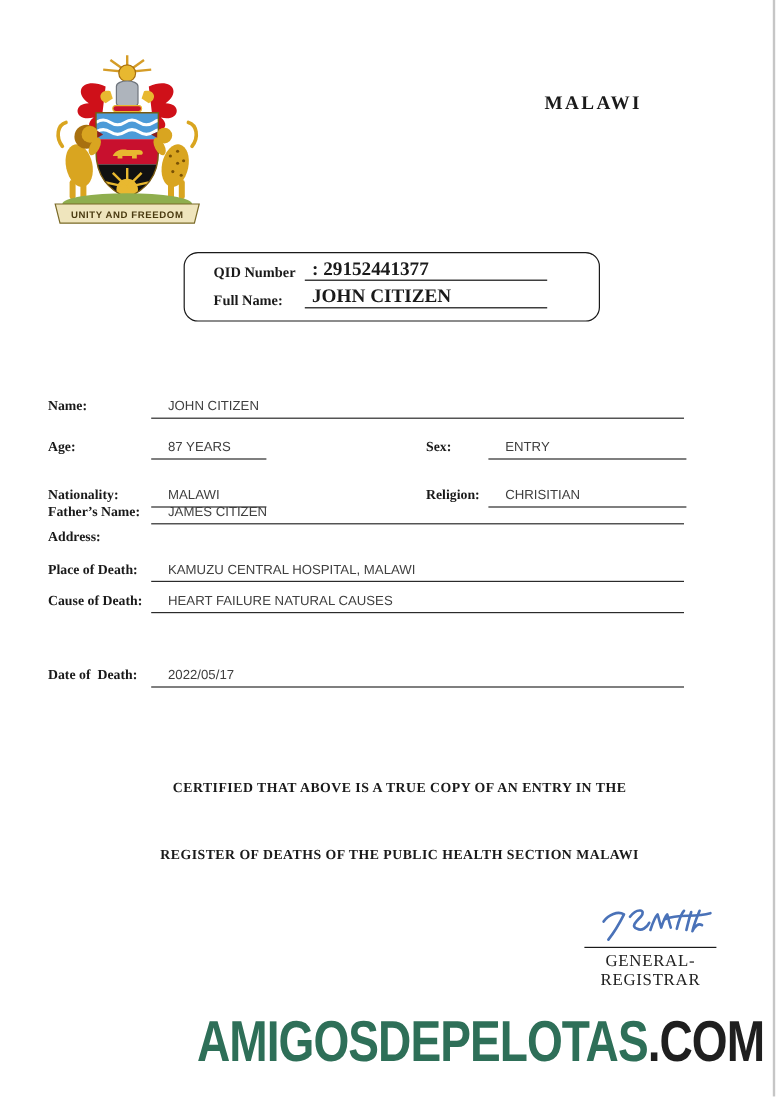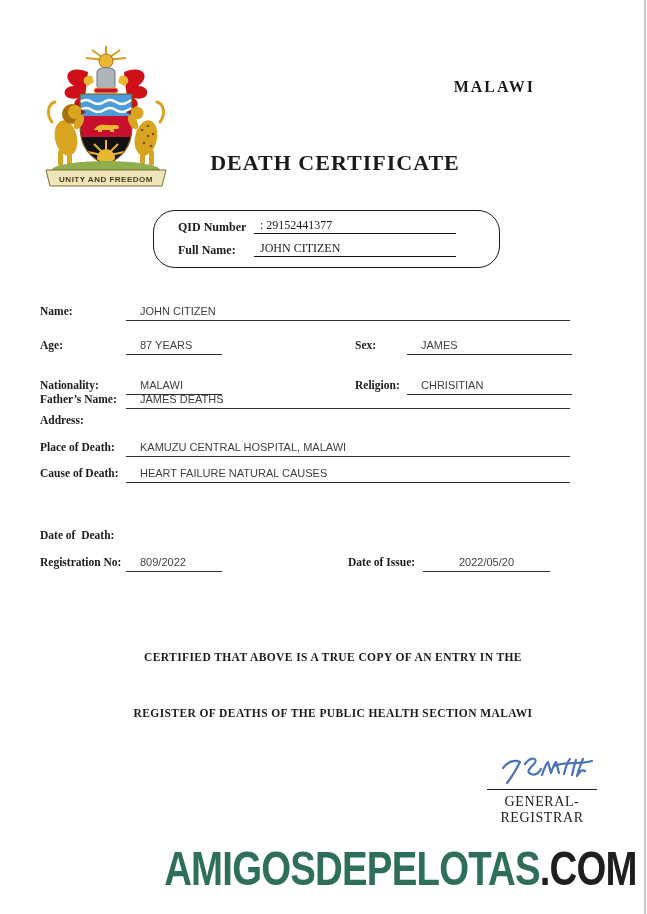--- a/index.html
+++ b/index.html
@@ -8,27 +8,27 @@
   .edge-line{position:absolute;top:0;bottom:0;right:1px;width:2px;background:#c6c6c6;}
 
   
   .country-title{position:absolute;left:135px;width:400px;top:78px;text-align:right;
 Italic    font-size:31px;font-weight:bold;letter-spacing:2px;}
   .doc-title{position:absolute;left:135px;width:400px;top:150px;text-align:center;
     font-size:22px;font-weight:bold;letter-spacing:1px;}
 
   
   .qid-box{position:absolute;left:153px;top:210px;width:345px;height:56px;
-    border:1.6px solid #1a1a1a;border-radius:22px;}
+    border:1.6px solid #1a1a1a;border-radius:12px;}
   .qid-label{position:absolute;left:24px;font-size:12px;font-weight:bold;white-space:pre;}
   .qid-line{position:absolute;left:100px;width:202px;height:16px;border-bottom:1.3px solid #111;}
-  .qid-value{display:block;font-size:12px;font-weight:normal;padding-left:6px;line-height:16px;white-space:pre;}
-
-  
-  .row{position:absolute;left:0;width:622px;height:17px;}
+  .qid-value{display:block;font-size:16px;font-weight:bold;padding-left:6px;line-height:16px;white-space:pre;}
+
+  
+  .row{position:absolute;left:0;width:622px;height:17px;margin-top:28px;}
   .flabel{position:absolute;left:40px;top:1px;font-size:11.5px;font-weight:bold;white-space:pre;}
   .flabel.rcol{left:355px;}
   .flabel.issue{left:348px;}
   .fline{position:absolute;top:0;height:16px;border-bottom:1.2px solid #2b2b2b;}
   .fline.long{left:126px;width:444px;}
   .fline.short{left:126px;width:96px;}
   .fline.rline{left:407px;width:165px;}
   .fline.iline{left:423px;width:127px;}
   .fvalue{display:block;font-family:"Liberation Sans", sans-serif;font-size:11px;color:#3f3f3f;
     line-height:15px;padding-left:14px;white-space:pre;}
@@ -133,21 +133,20 @@
           <circle cx="117" cy="92" r="1.3"></circle>
       </g>
     </g>
 
     <ellipse cx="70" cy="128" rx="54" ry="9" fill="#8fae4e"></ellipse>
     <path d="M10,128 L130,128 L126,144 L14,144 Z" fill="#efe5bd" stroke="#7a6a28" stroke-width="1"></path>
     <text x="70" y="139.5" text-anchor="middle" font-size="8" font-family="Liberation Sans, sans-serif" font-weight="bold" fill="#4a3a10" letter-spacing="0.5">UNITY AND FREEDOM</text>
   </svg>
 
   <div class="country-title">MALAWI</div>
-  <div class="doc-title">DEATH CERTIFICATE</div>
 
   <div class="qid-box">
     <span class="qid-label" style="top:9px">QID Number</span>
     <div class="qid-line" style="top:6px">
       <span class="qid-value">: 29152441377</span>
     </div>
     <span class="qid-label" style="top:32px">Full Name:</span>
     <div class="qid-line" style="top:29px">
       <span class="qid-value">JOHN CITIZEN</span>
     </div>
@@ -160,39 +159,39 @@
     </div>
   </div>
 
   <div class="row" style="top:338px">
     <span class="flabel">Age:</span>
     <div class="fline short">
       <span class="fvalue">87 YEARS</span>
     </div>
     <span class="flabel rcol">Sex:</span>
     <div class="fline rline">
-      <span class="fvalue">JAMES</span>
+      <span class="fvalue">ENTRY</span>
     </div>
   </div>
 
   <div class="row" style="top:378px">
     <span class="flabel">Nationality:</span>
     <div class="fline short">
       <span class="fvalue">MALAWI</span>
     </div>
     <span class="flabel rcol">Religion:</span>
     <div class="fline rline">
       <span class="fvalue">CHRISITIAN</span>
     </div>
   </div>
 
   <div class="row" style="top:392px">
     <span class="flabel">Father’s Name:</span>
     <div class="fline long">
-      <span class="fvalue">JAMES DEATHS</span>
+      <span class="fvalue">JAMES CITIZEN</span>
     </div>
   </div>
 
   <div class="row" style="top:413px">
     <span class="flabel">Address:</span>
   </div>
 
   <div class="row" style="top:466px">
     <span class="flabel">Cause of Death:</span>
     <div class="fline long">
@@ -202,32 +201,25 @@
 
   <div class="row" style="top:440px">
     <span class="flabel">Place of Death:</span>
     <div class="fline long">
       <span class="fvalue">KAMUZU CENTRAL HOSPITAL, MALAWI</span>
     </div>
   </div>
 
   <div class="row" style="top:528px">
     <span class="flabel">Date of  Death:</span>
-  </div>
-
-  <div class="row" style="top:555px">
-    <span class="flabel">Registration No:</span>
-    <div class="fline short">
-      <span class="fvalue">809/2022</span>
-    </div>
-    <span class="flabel issue">Date of Issue:</span>
-    <div class="fline iline">
-      <span class="fvalue centered">2022/05/20</span>
-    </div>
-  </div>
+    <div class="fline long">
+      <span class="fvalue">2022/05/17</span>
+    </div>
+  </div>
+
 
   <div class="cert-line" style="top:707px">REGISTER OF DEATHS OF THE PUBLIC HEALTH SECTION MALAWI</div>
   <div class="cert-line" style="top:651px">CERTIFIED THAT ABOVE IS A TRUE COPY OF AN ENTRY IN THE</div>
 
   <svg class="sig-svg" width="100" height="36" viewBox="0 0 100 36">
     <g fill="none" stroke="#4a72b8" stroke-width="2.2" stroke-linecap="round" stroke-linejoin="round">
       <path d="M5,16 C9,10 17,7 22,10 C18,18 13,26 9,31"></path>
       <path d="M27,12 C33,4 41,6 36,12 C31,17 28,20 33,22 C37,24 41,21 43,17"></path>
       <path d="M44,23 C47,14 49,11 50,10 C51,13 52,18 53,21 C55,15 57,11 58,10 C59,13 60,18 61,21"></path>
       <path d="M66,22 C68,14 70,9 72,7"></path>

